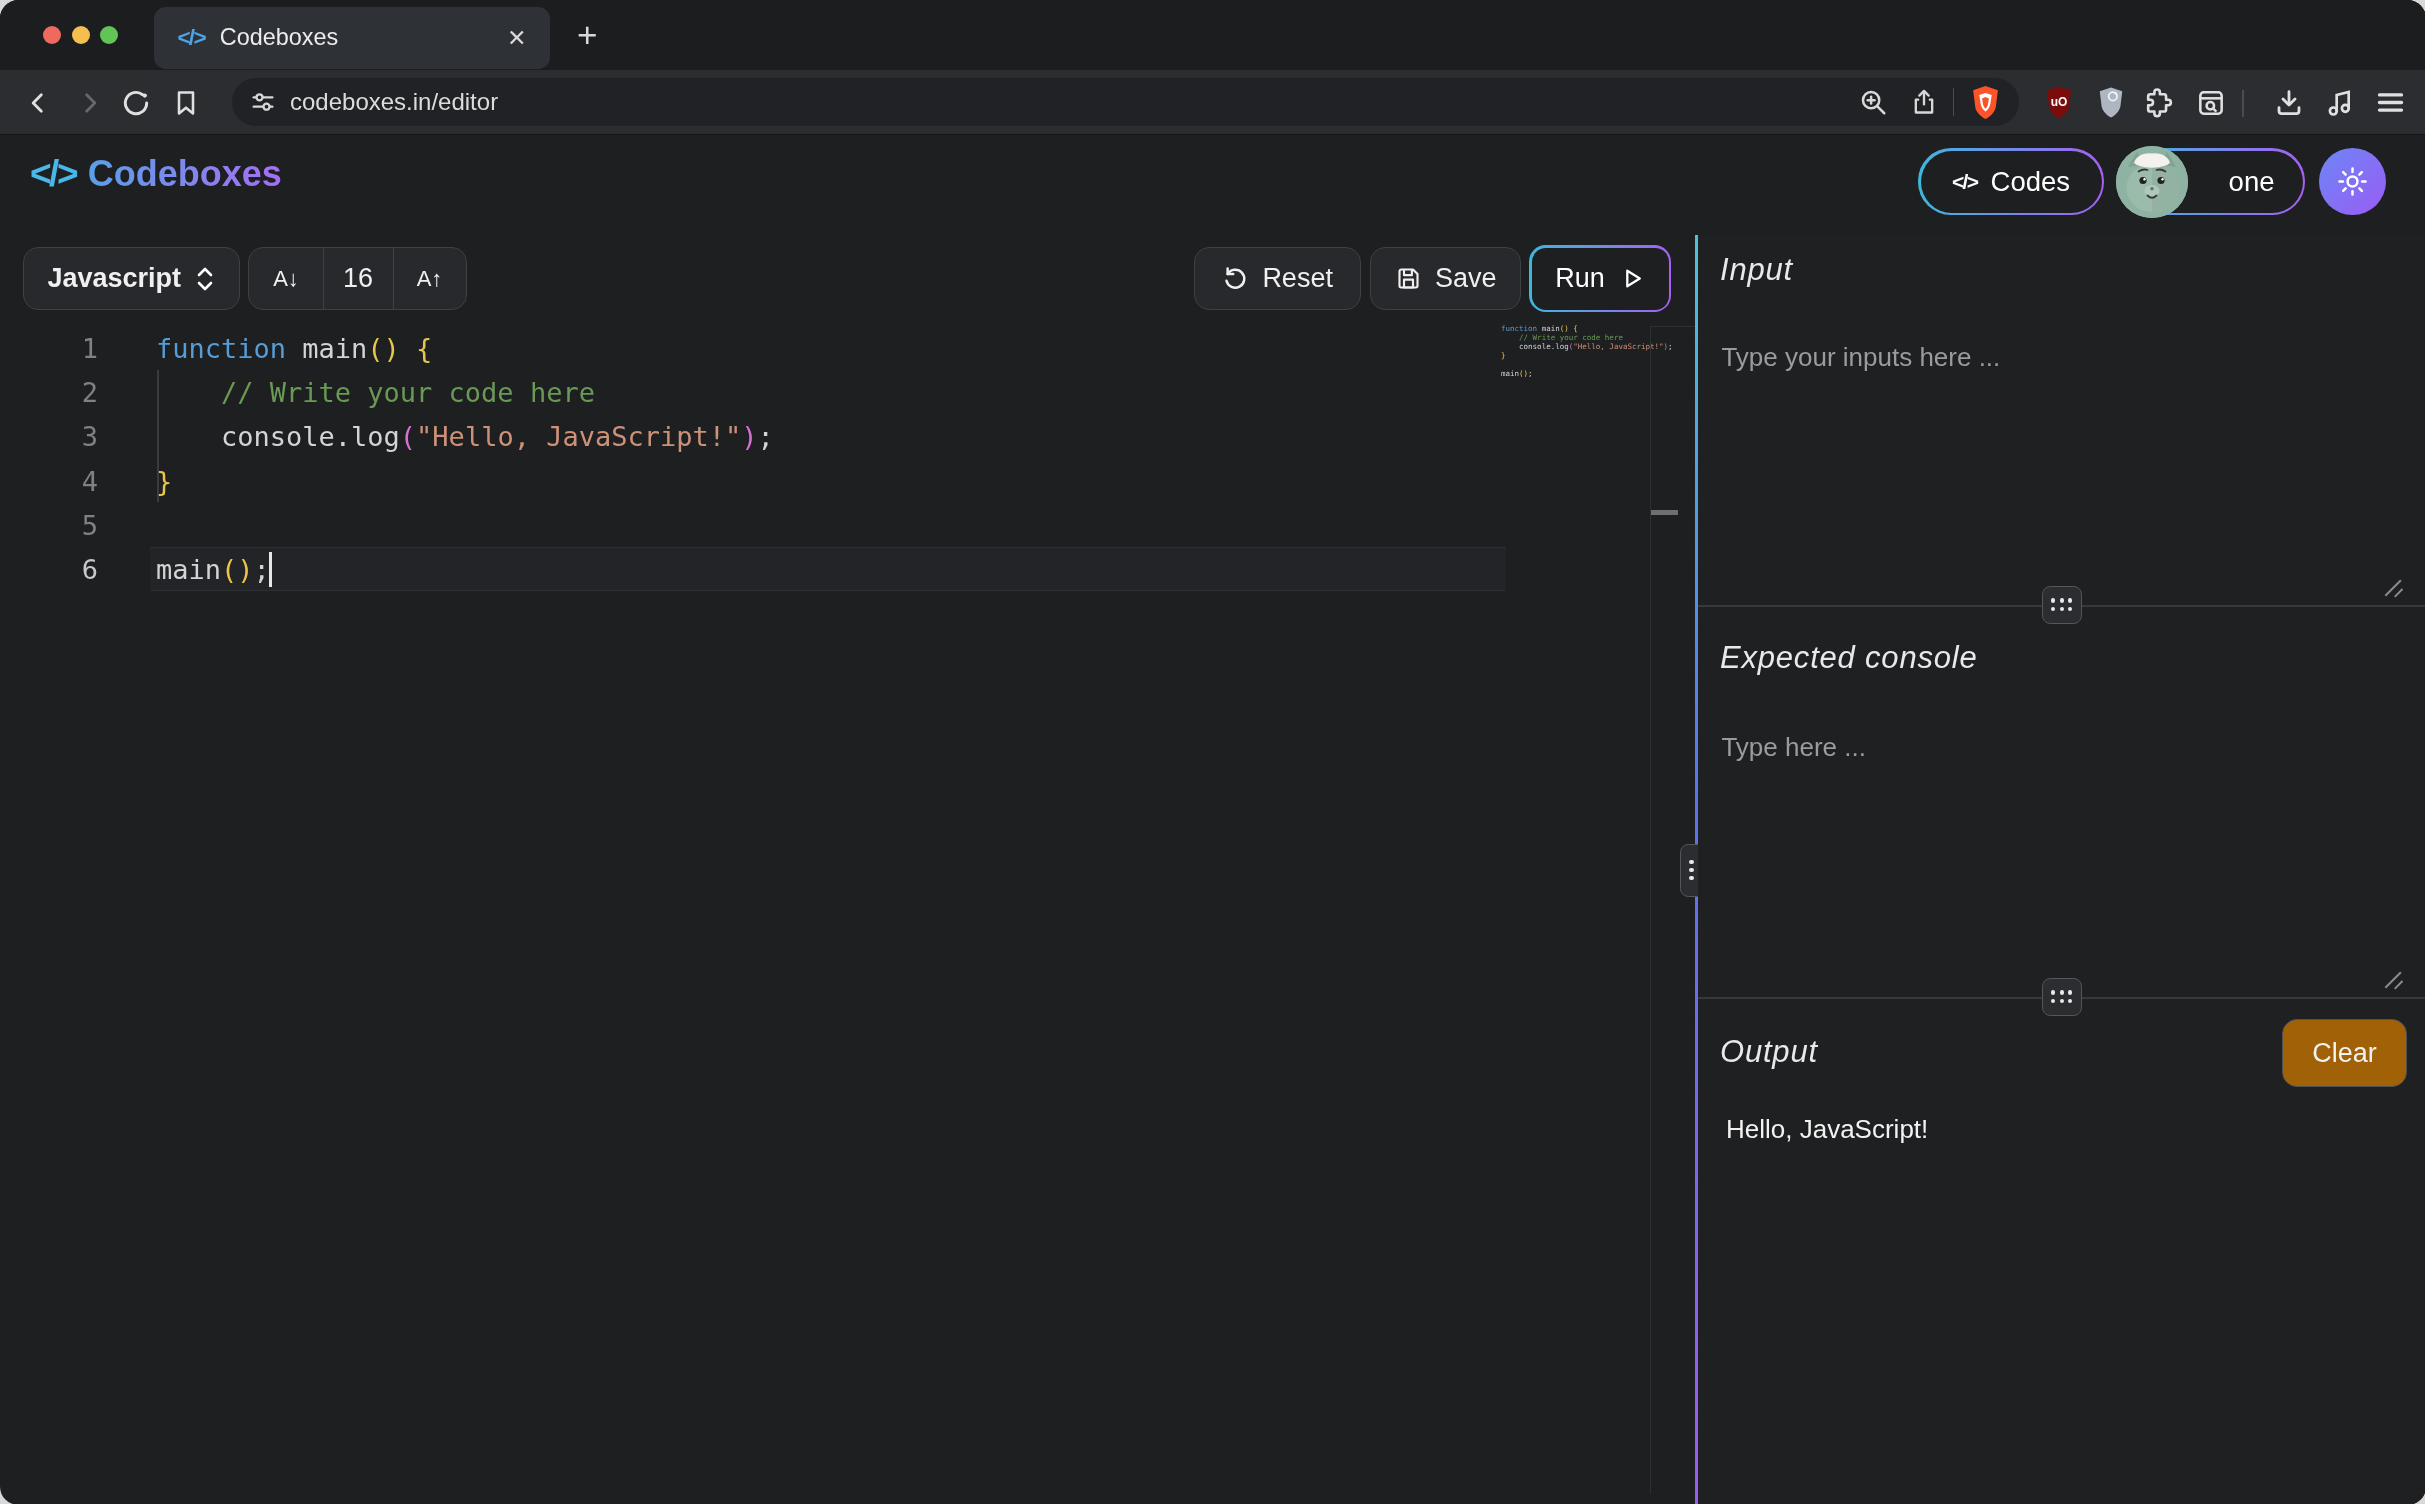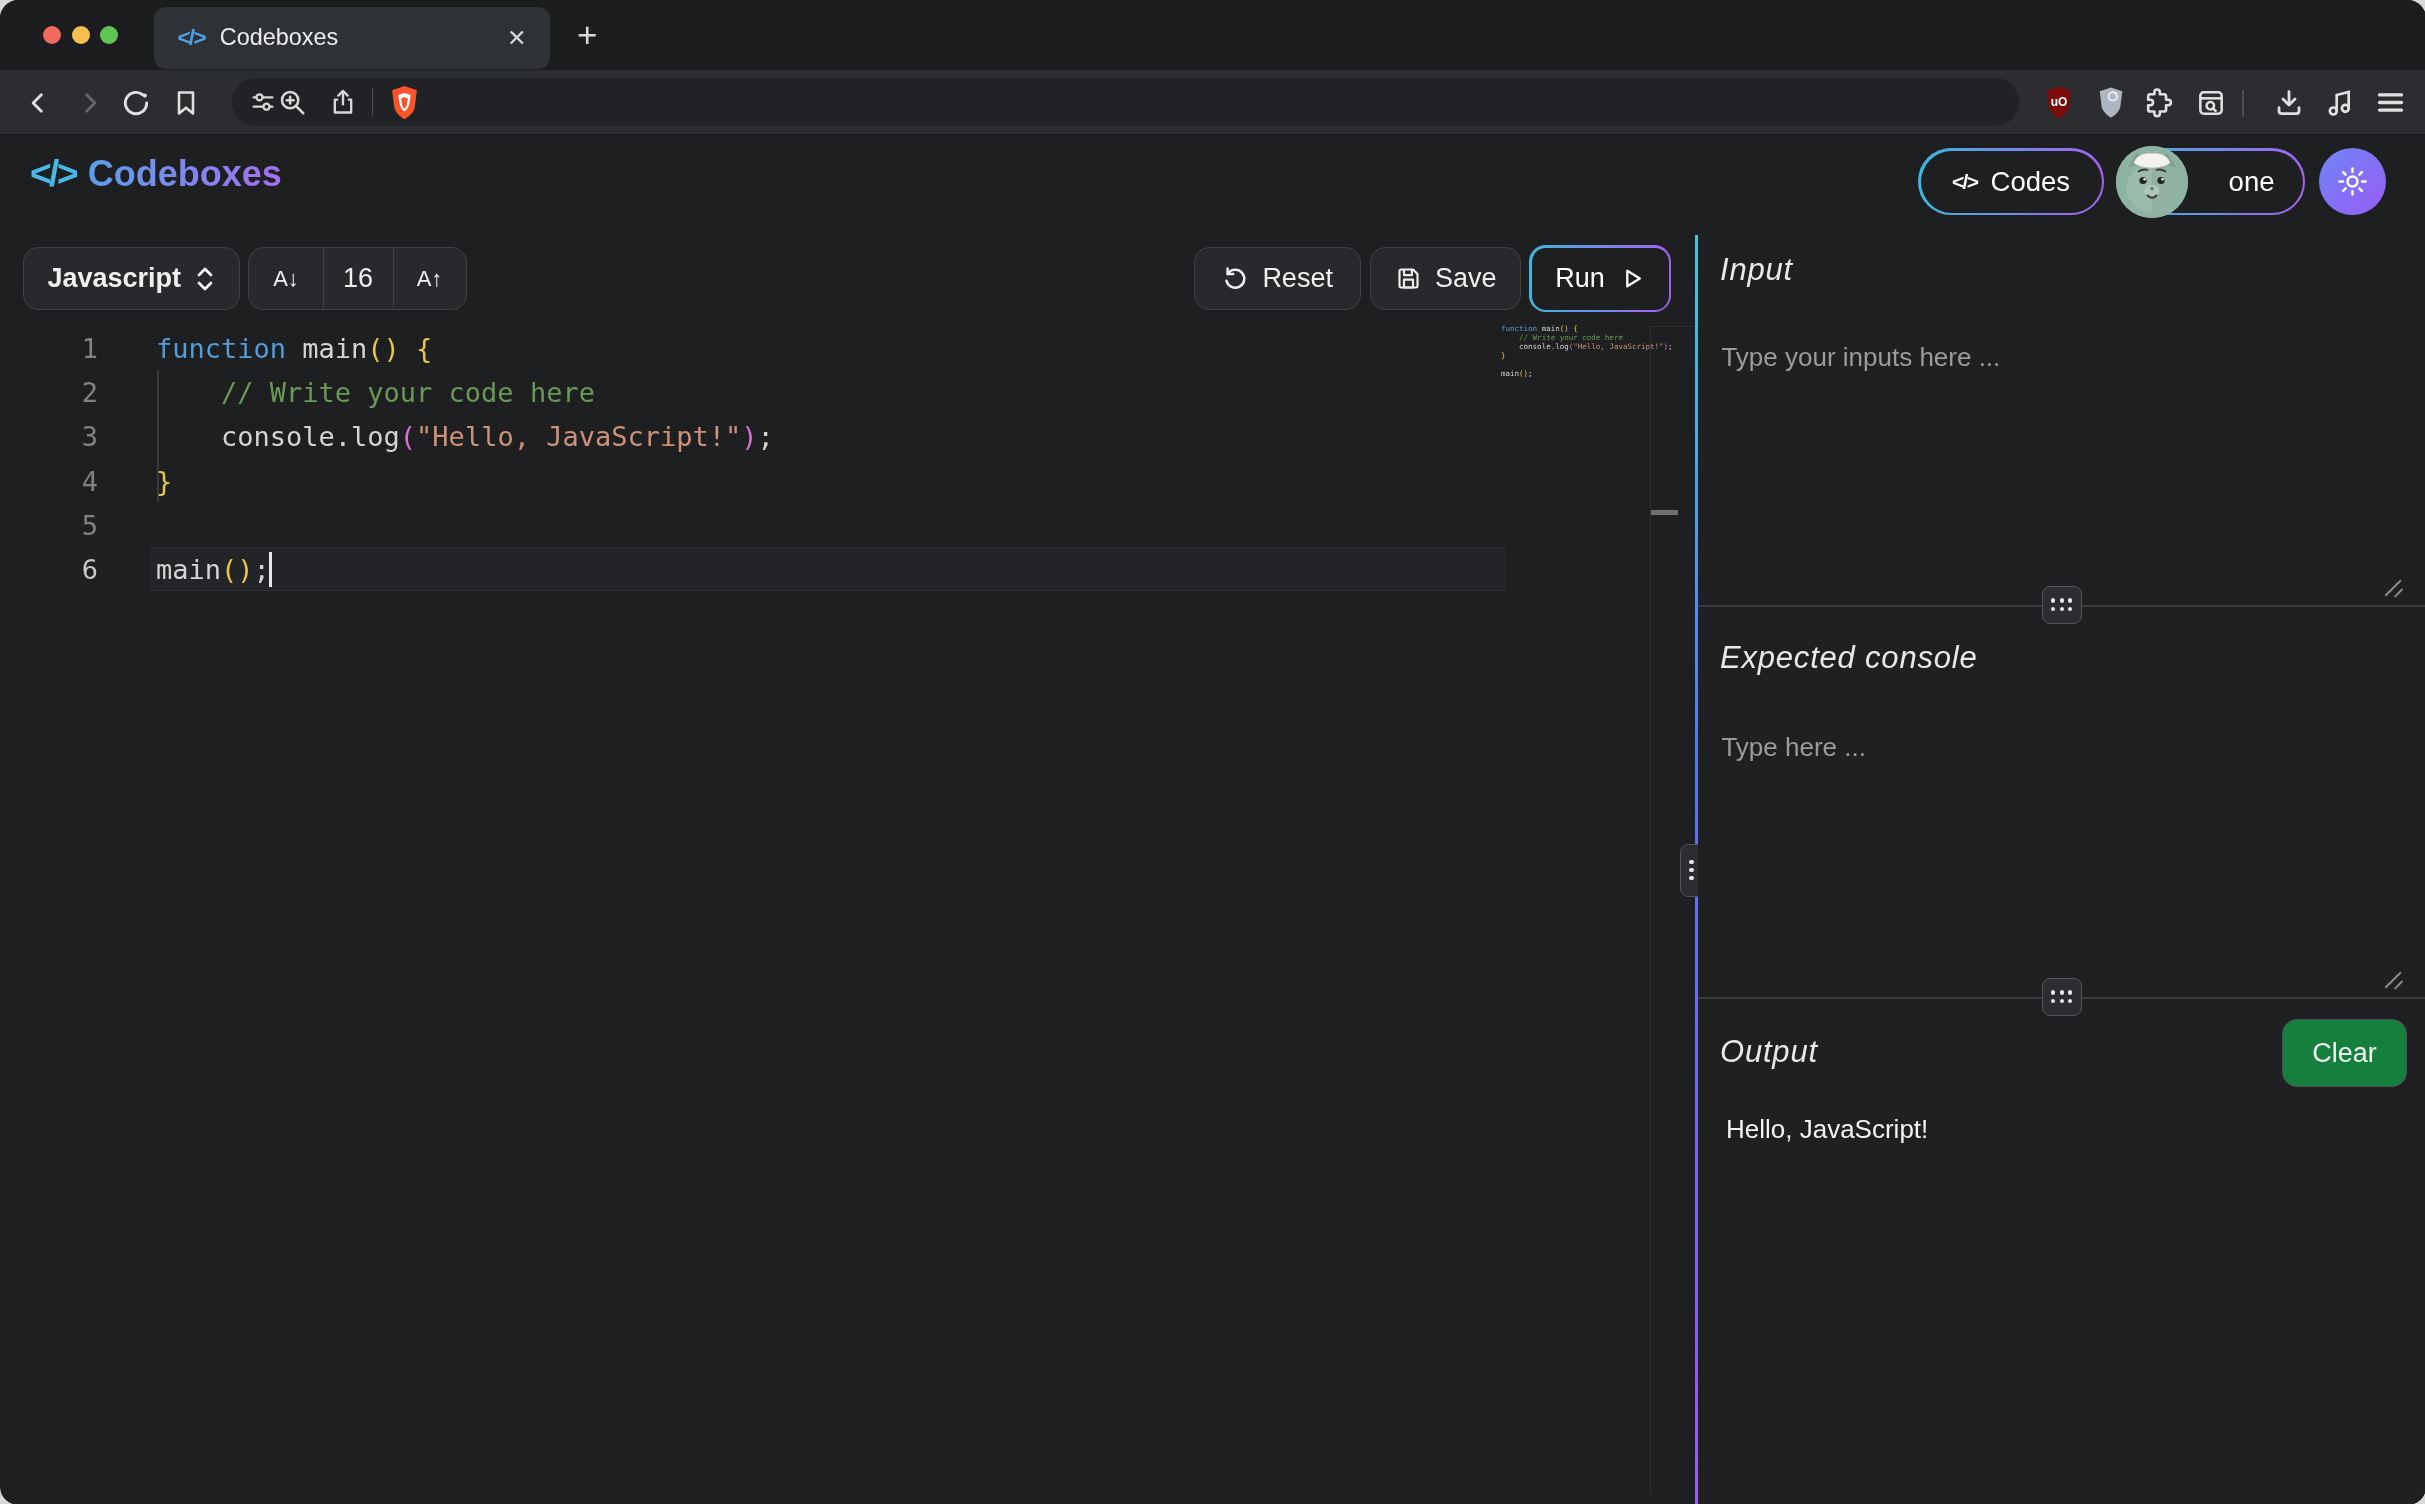--- a/index.html
+++ b/index.html
@@ -92,21 +92,21 @@
 
   
   .rpanel{position:absolute;left:1698px;top:235px;width:727px;height:1270px;background:#1f2022;}
   .sec-title{position:absolute;left:22px;font-size:31px;font-style:italic;color:#e9e9e9;letter-spacing:0.8px;}
   .sec-ph{position:absolute;left:23.4px;font-size:26px;color:#9b9b9b;}
   .hdivider{position:absolute;left:0;width:727px;height:1.7px;background:#38393c;}
   .h-handle{position:absolute;left:344px;width:40px;height:38px;}
   .grip{position:absolute;width:25px;height:18.4px;}
   .grip span{position:absolute;background:#8a8c8e;height:1.7px;transform:rotate(-45deg);}
   .grip .g1{width:22px;left:1.7px;top:7.5px;} .grip .g2{width:11px;left:12.5px;top:13.3px;}
-  .clear-btn{position:absolute;left:584px;top:22px;width:125px;height:68px;background:#15803d;border:1.7px solid #515257;
+  .clear-btn{position:absolute;left:584px;top:22px;width:125px;height:68px;background:#a16207;border:1.7px solid #515257;
              border-radius:15px;display:flex;align-items:center;justify-content:center;font-size:27px;color:#f2f2f2;}
   .out-text{position:absolute;left:22px;font-size:26px;color:#f2f2f2;margin-left:6px;}
 </style>
 </head>
 <body>
 
 <div class="window">
 
   <div class="tabbar">
     <div class="traffic t-red"></div>
@@ -143,20 +143,21 @@
         </svg>
     </div>
 
     <div class="urlbar">
       <svg class="ic" width="28" height="28" viewBox="0 0 24 24" fill="none" stroke="#d8d8d8" stroke-width="2" stroke-linecap="round">
           <line x1="4" y1="8" x2="20" y2="8"></line>
           <circle cx="9" cy="8" r="2.6" fill="#202225"></circle>
           <line x1="4" y1="16" x2="20" y2="16"></line>
           <circle cx="15" cy="16" r="2.6" fill="#202225"></circle>
         </svg>
+      <span class="url-text">codeboxes.in/editor</span>
       <svg class="ic" width="30" height="30" viewBox="0 0 24 24" fill="none" stroke="#d8d8d8" stroke-width="2" stroke-linecap="round">
           <circle cx="10.5" cy="10.5" r="6.5"></circle>
           <line x1="15.5" y1="15.5" x2="21" y2="21"></line>
           <line x1="7.8" y1="10.5" x2="13.2" y2="10.5"></line>
           <line x1="10.5" y1="7.8" x2="10.5" y2="13.2"></line>
         </svg>
       <div style="width:22px"></div>
       <svg class="ic" width="28" height="28" viewBox="0 0 24 24" fill="none" stroke="#d8d8d8" stroke-width="2" stroke-linecap="round" stroke-linejoin="round">
           <path d="M7 10H5v11h14V10h-2"></path>
           <line x1="12" y1="14" x2="12" y2="3"></line>

